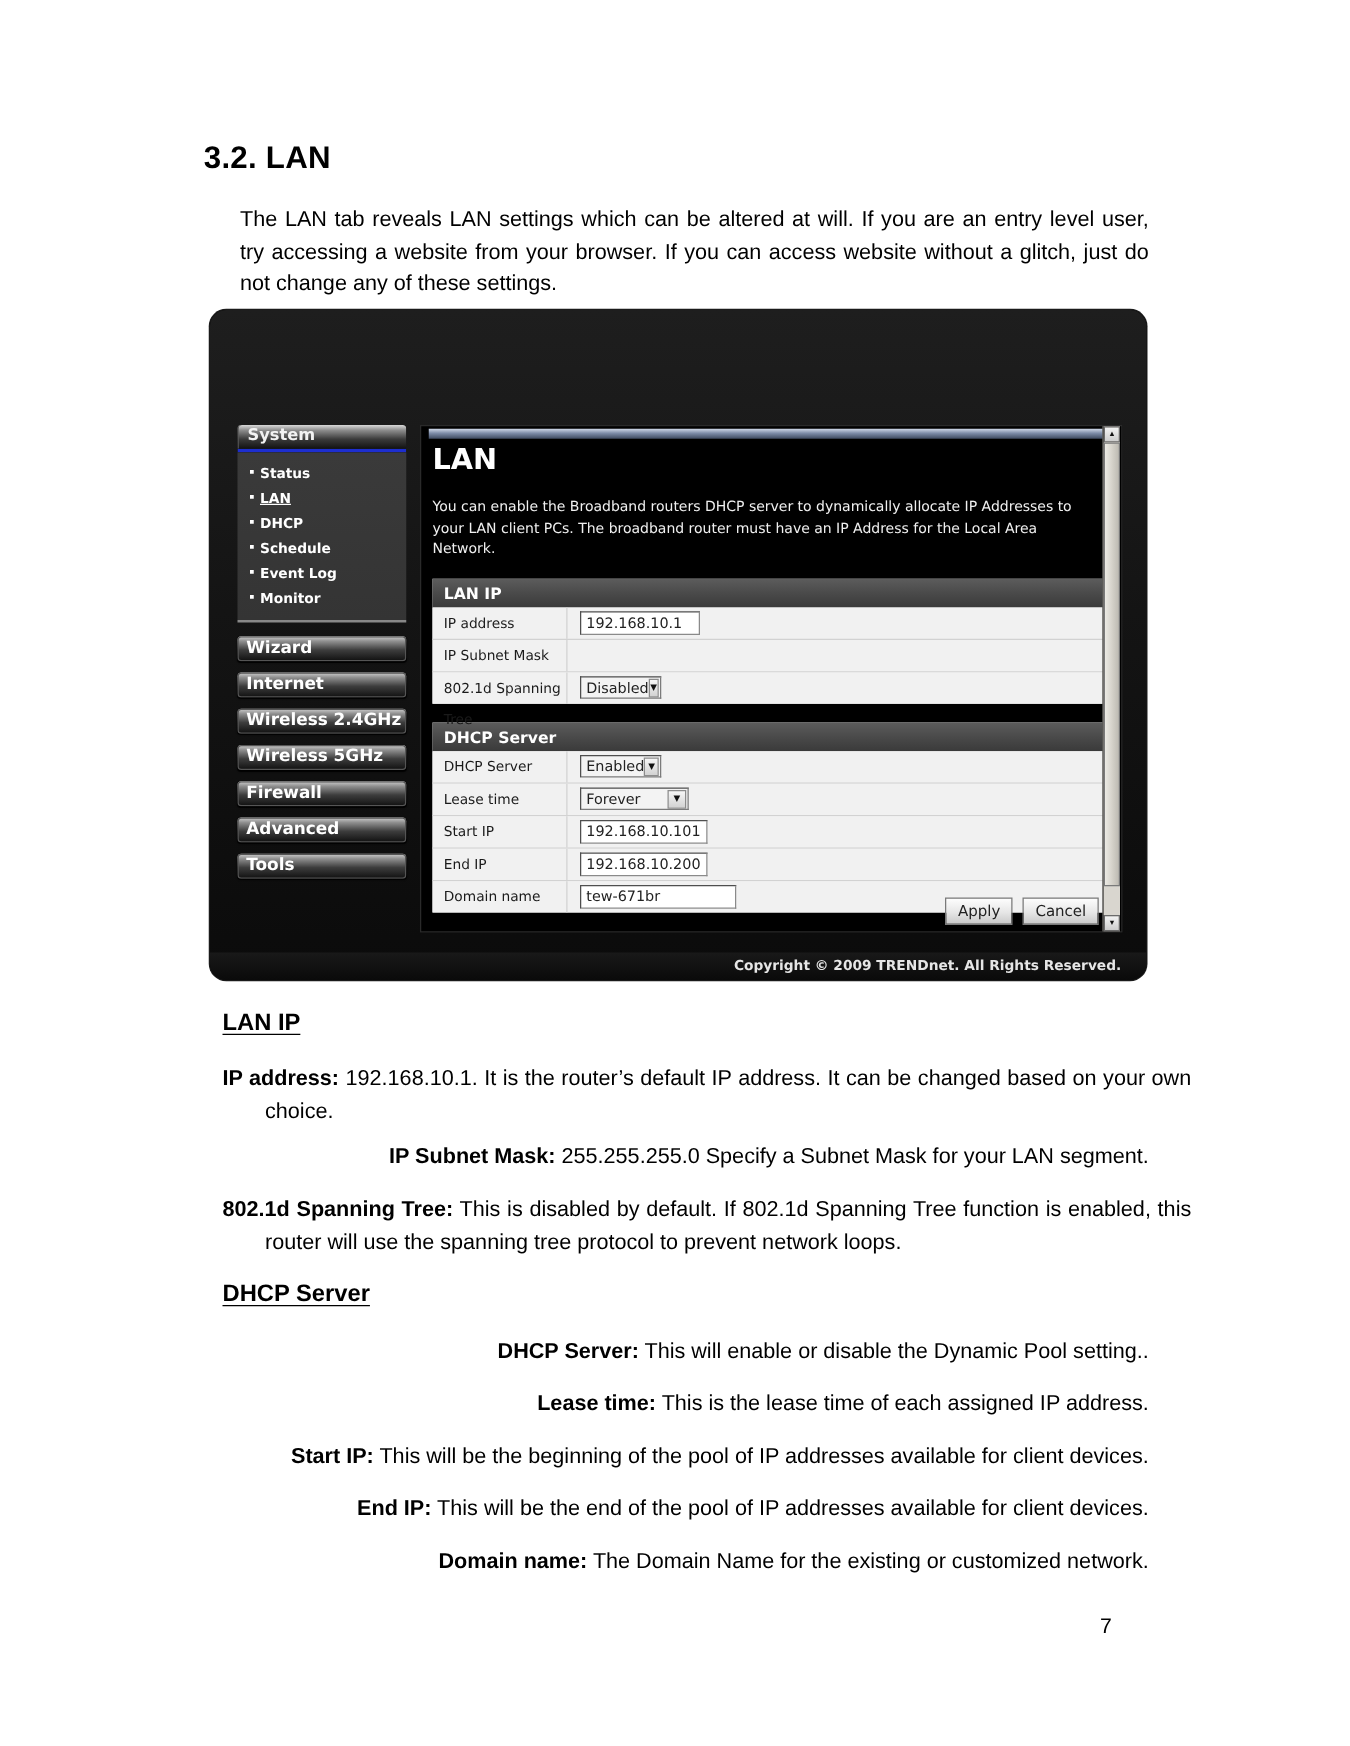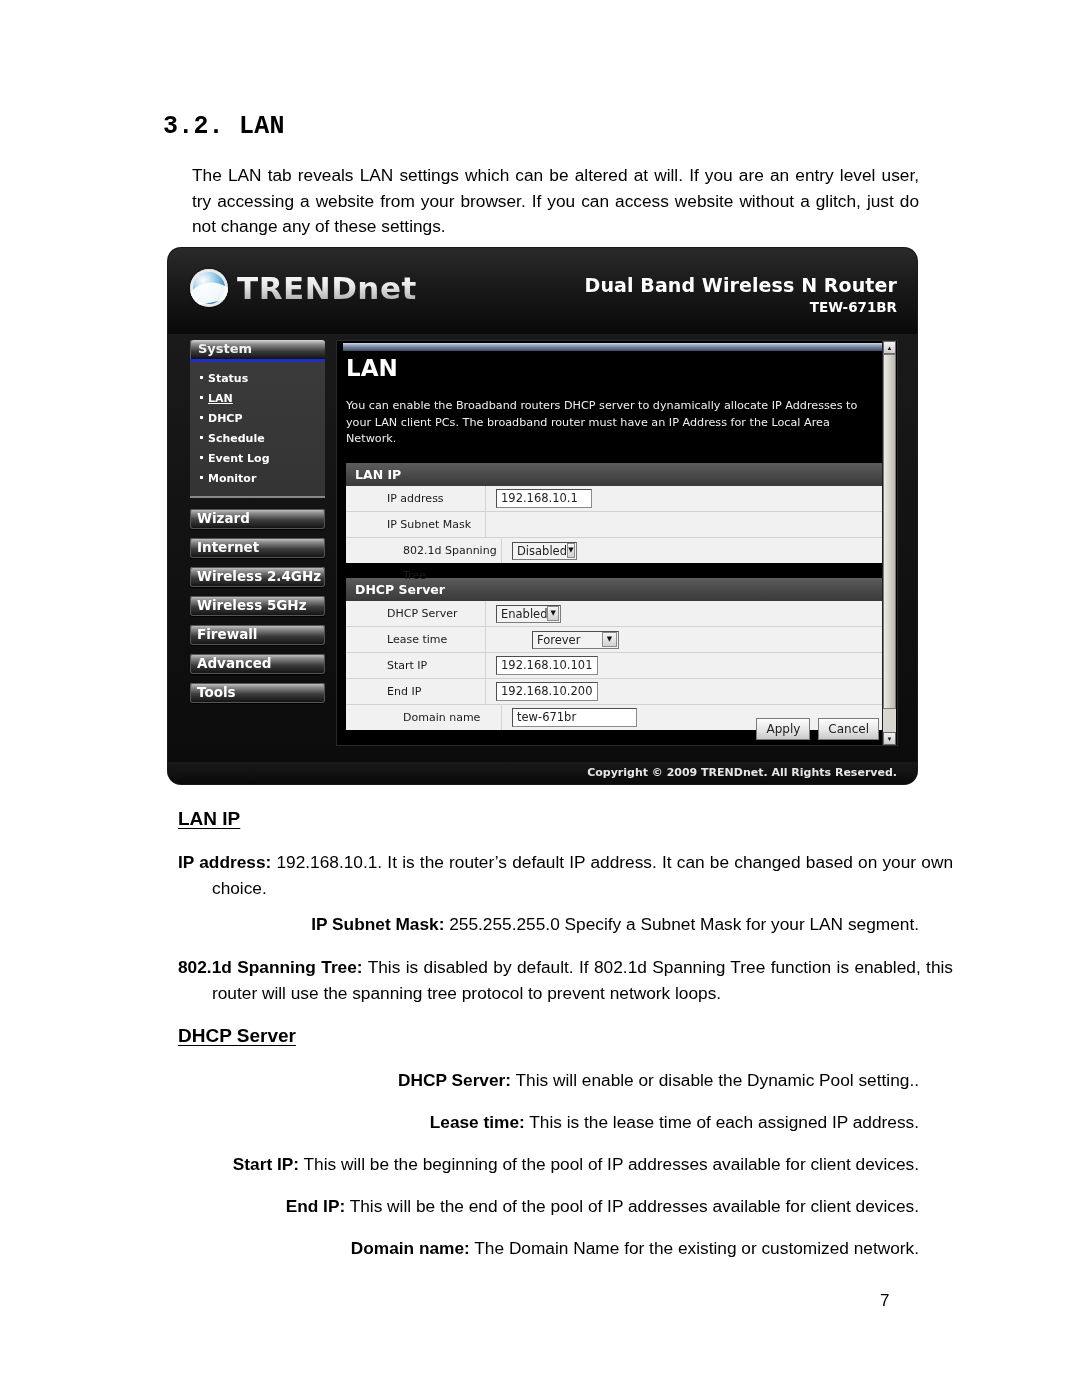--- a/index.html
+++ b/index.html
@@ -23,21 +23,20 @@
     width: 1080px;
     height: 1397px;
   }
   .h2 {
     position: absolute;
     left: 163px;
     top: 112px;
     font-size: 25px;
     font-weight: bold;
     letter-spacing: 0.2px;
-    font-family: Liberation Mono, monospace;
   }
   .intro {
     position: absolute;
     left: 192px;
     top: 163px;
     width: 727px;
     font-size: 17.3px;
     line-height: 25.5px;
     text-align: justify;
   }
@@ -259,31 +258,30 @@
     padding: 4px 0 4px 9px;
     font-family: "DejaVu Sans", sans-serif;
   }
   .row {
     display: flex;
     align-items: center;
     border-bottom: 1px solid #d2d2d2;
     background: #f1f1f1;
     height: 25px;
   }
-  .row:last-child { border-bottom: none; padding-left: 16px; }
+  .row:last-child { border-bottom: none; }
   .row .rlabel {
     width: 98px;
     padding-left: 9px;
     font-size: 11px;
     color: #1a1a1a;
     border-right: 1px solid #d2d2d2;
     height: 25px;
     line-height: 25px;
     font-family: "DejaVu Sans", sans-serif;
-    margin-left: 32px;
   }
   .row .rfield {
     padding-left: 10px;
     flex: 1;
   }
   .txtbox {
     display: inline-block;
     background: #ffffff;
     border: 1px solid #8a8a8a;
     border-top-color: #4e4e4e;
@@ -310,21 +308,21 @@
     border-top-color: #4e4e4e;
     border-left-color: #4e4e4e;
     font-size: 11.5px;
     color: #222;
     height: 16px;
     padding: 0 1px 0 4px;
     font-family: "DejaVu Sans", sans-serif;
   }
   .selbox.w-stp    { width: 58px; text-align: right; }
   .selbox.w-dhcp   { width: 58px; }
-  .selbox.w-lease  { width: 80px; margin-left: 36px; }
+  .selbox.w-lease  { width: 80px; }
   .sel-arrow {
     width: 13px; height: 13px;
     background: linear-gradient(180deg,#f6f6f6 0%,#d2d2d2 100%);
     border: 1px solid #8c8c8c;
     display: inline-flex;
     align-items: center;
     justify-content: center;
     font-size: 7px;
     color: #111;
     line-height: 1;
@@ -400,30 +398,20 @@
 
 <div class="page">
 
   <div class="h2">3.2. LAN</div>
 
   <div class="intro">The LAN tab reveals LAN settings which can be altered at will. If you are an entry level user, try accessing a website from your browser. If you can access website without a glitch, just do not change any of these settings.</div>
 
   <div class="shot">
     <div class="shot-inner">
 
-      <div class="rt-header">
-        <div class="logo-wrap">
-          <div class="logo-mark"></div>
-          <div class="logo-text">TRENDnet</div>
-        </div>
-        <div class="model-block">
-          <div class="model-title">Dual Band Wireless N Router</div>
-          <div class="model-sub">TEW-671BR</div>
-        </div>
-      </div>
 
       <div class="rt-side">
         <div class="menu-head">System</div>
         <div class="menu-sub">
           <div class="mi">Status</div>
           <div class="mi active">LAN</div>
           <div class="mi">DHCP</div>
           <div class="mi">Schedule</div>
           <div class="mi">Event Log</div>
           <div class="mi">Monitor</div>

